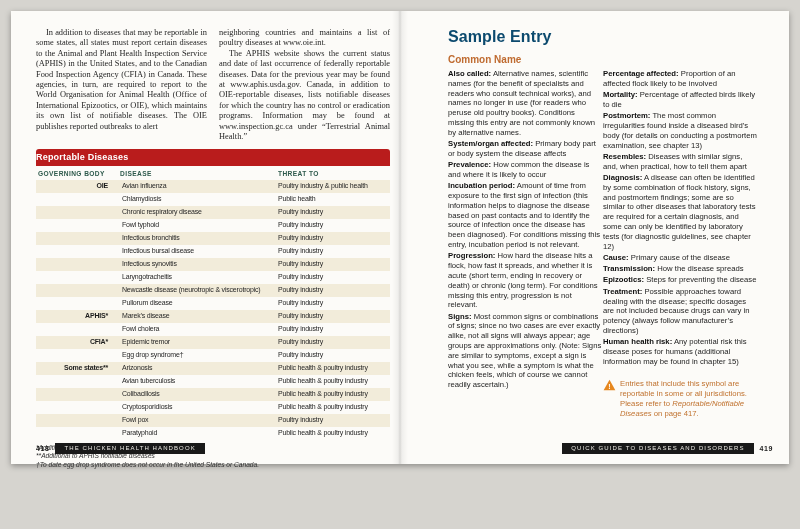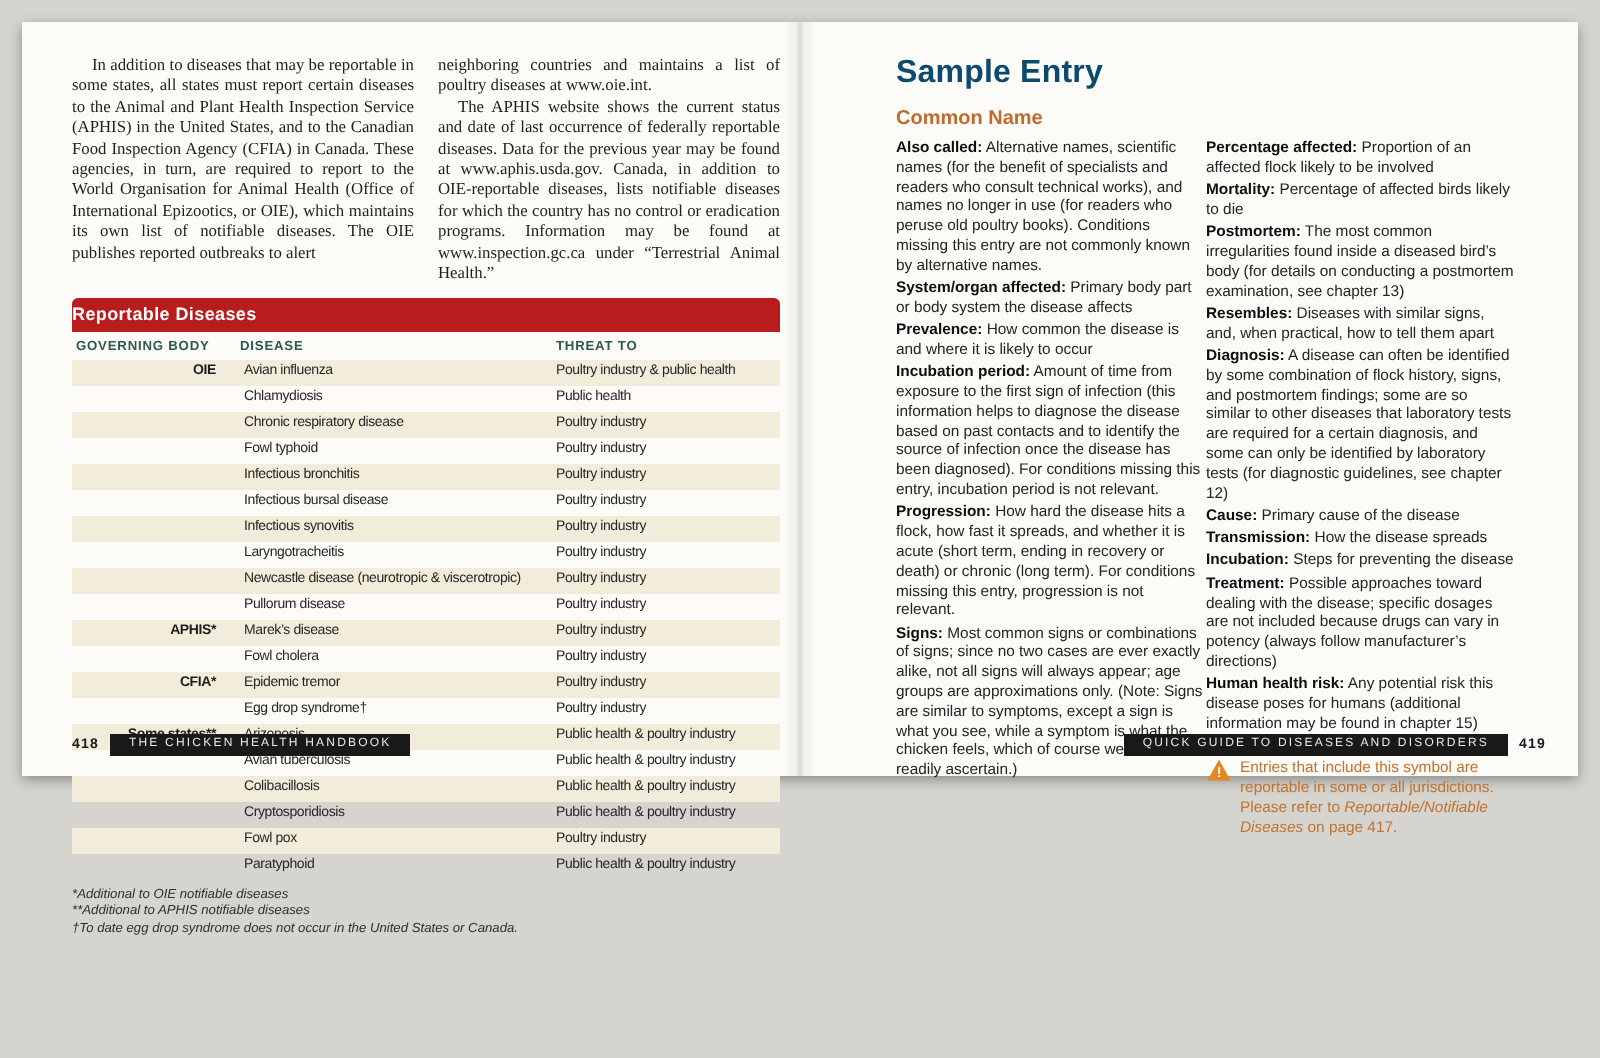--- a/index.html
+++ b/index.html
@@ -1,19 +1,19 @@
 <!DOCTYPE html>
 <html><head>
 <meta charset="utf-8">
 <style>
   * { margin:0; padding:0; box-sizing:border-box; }
   html,body { width:800px; height:529px; }
   body { font-family:"Liberation Sans", sans-serif; background:#d6d4cf; }
   .screen { position:relative; width:800px; height:529px; background:#d6d4cf; overflow:hidden; }
-  .spread { position:absolute; left:11px; top:11px; width:778px; height:377px; background:#fcfbf8;
+  .spread { position:absolute; left:11px; top:11px; width:778px; height:453px; background:#fcfbf8;
             box-shadow:0 2px 6px rgba(0,0,0,0.35); display:flex; }
   .seam { position:absolute; left:50%; top:0; bottom:0; width:16px; transform:translateX(-50%);
           background:linear-gradient(90deg, rgba(0,0,0,0) 0%, rgba(0,0,0,0.05) 38%, rgba(0,0,0,0.14) 50%, rgba(0,0,0,0.05) 62%, rgba(0,0,0,0) 100%);
           pointer-events:none; z-index:5; }
   .page { width:389px; position:relative; }
   .page-left  { padding:17px 10px 0 25px; }
   .page-right { padding:17px 17px 0 48px; }
 
   
   .intro { display:flex; gap:12px; }
@@ -253,21 +253,21 @@
               <p class="entry"><b>Postmortem:</b> <span>The most common irregularities found inside a diseased bird’s body (for details on conducting a postmortem examination, see chapter 13)</span></p>
 
               <p class="entry"><b>Resembles:</b> <span>Diseases with similar signs, and, when practical, how to tell them apart</span></p>
 
               <p class="entry"><b>Diagnosis:</b> <span>A disease can often be identified by some combination of flock history, signs, and postmortem findings; some are so similar to other diseases that laboratory tests are required for a certain diagnosis, and some can only be identified by laboratory tests (for diagnostic guidelines, see chapter 12)</span></p>
 
               <p class="entry"><b>Cause:</b> <span>Primary cause of the disease</span></p>
 
               <p class="entry"><b>Transmission:</b> <span>How the disease spreads</span></p>
 
-              <p class="entry"><b>Incubation:</b> <span>Steps for preventing the disease</span></p>
+              <p class="entry"><b>Epizootics:</b> <span>Steps for preventing the disease</span></p>
 
               <p class="entry"><b>Treatment:</b> <span>Possible approaches toward dealing with the disease; specific dosages are not included because drugs can vary in potency (always follow manufacturer’s directions)</span></p>
 
               <p class="entry"><b>Human health risk:</b> <span>Any potential risk this disease poses for humans (additional information may be found in chapter 15)</span></p>
             </div>
 
           <div class="note">
             <svg class="warn" viewBox="0 0 20 18">
               <path d="M10 1 L19 17 H1 Z" fill="#e6871f"></path>
               <text x="10" y="14.5" text-anchor="middle" font-size="11" font-weight="bold" fill="#ffffff">!</text>

